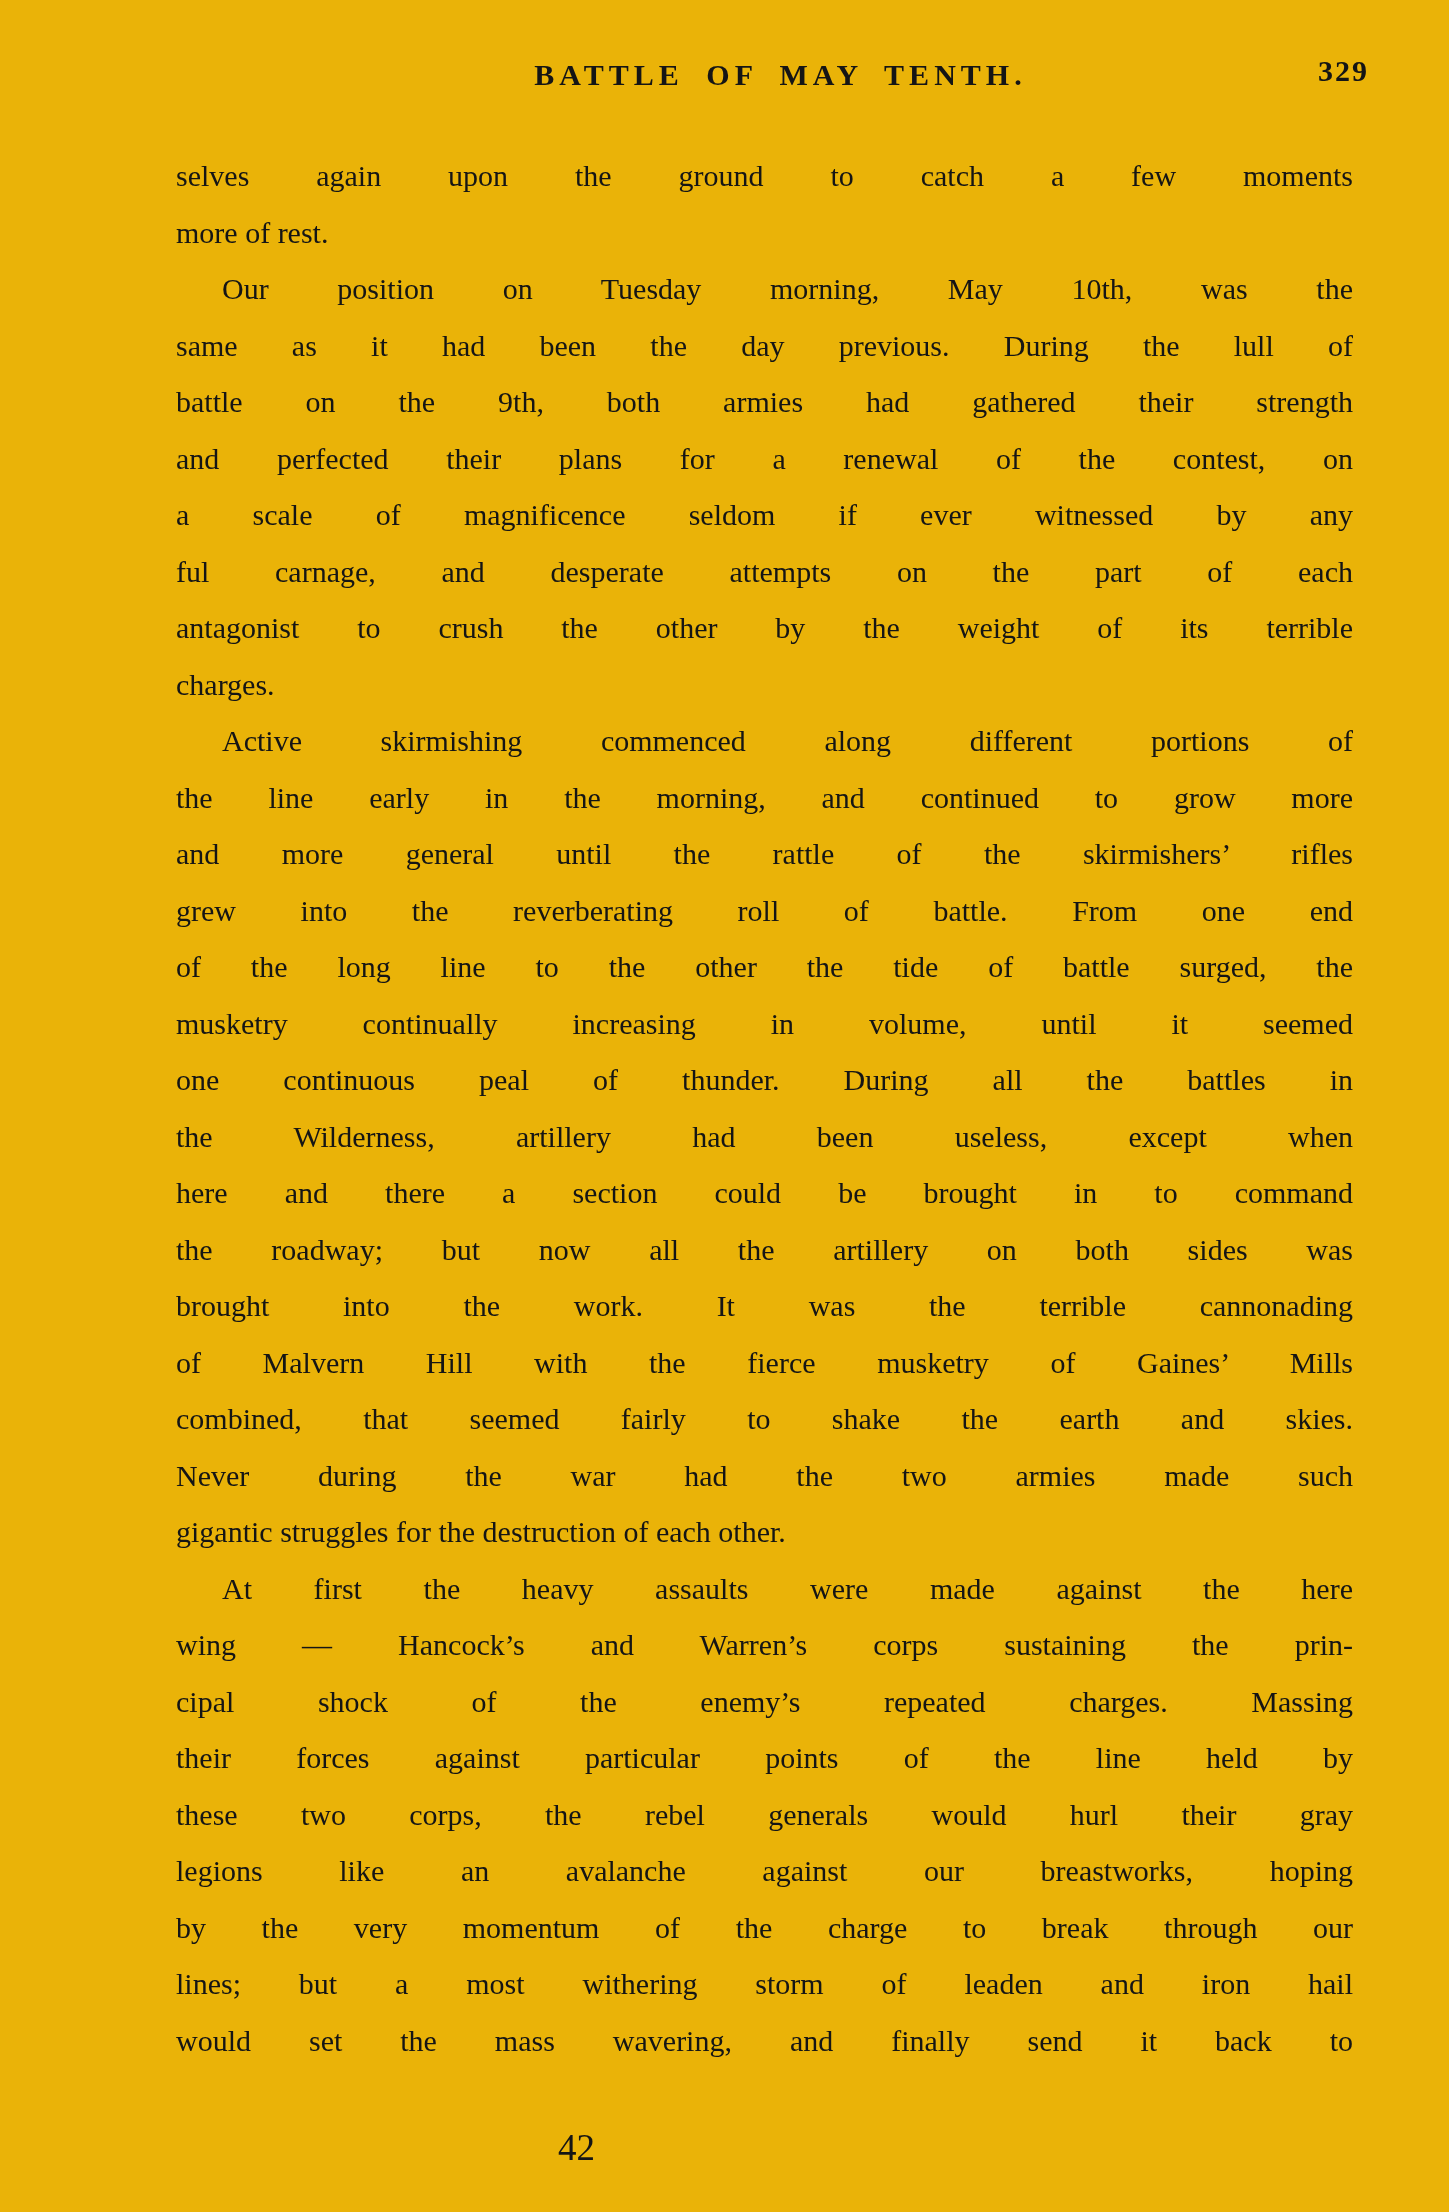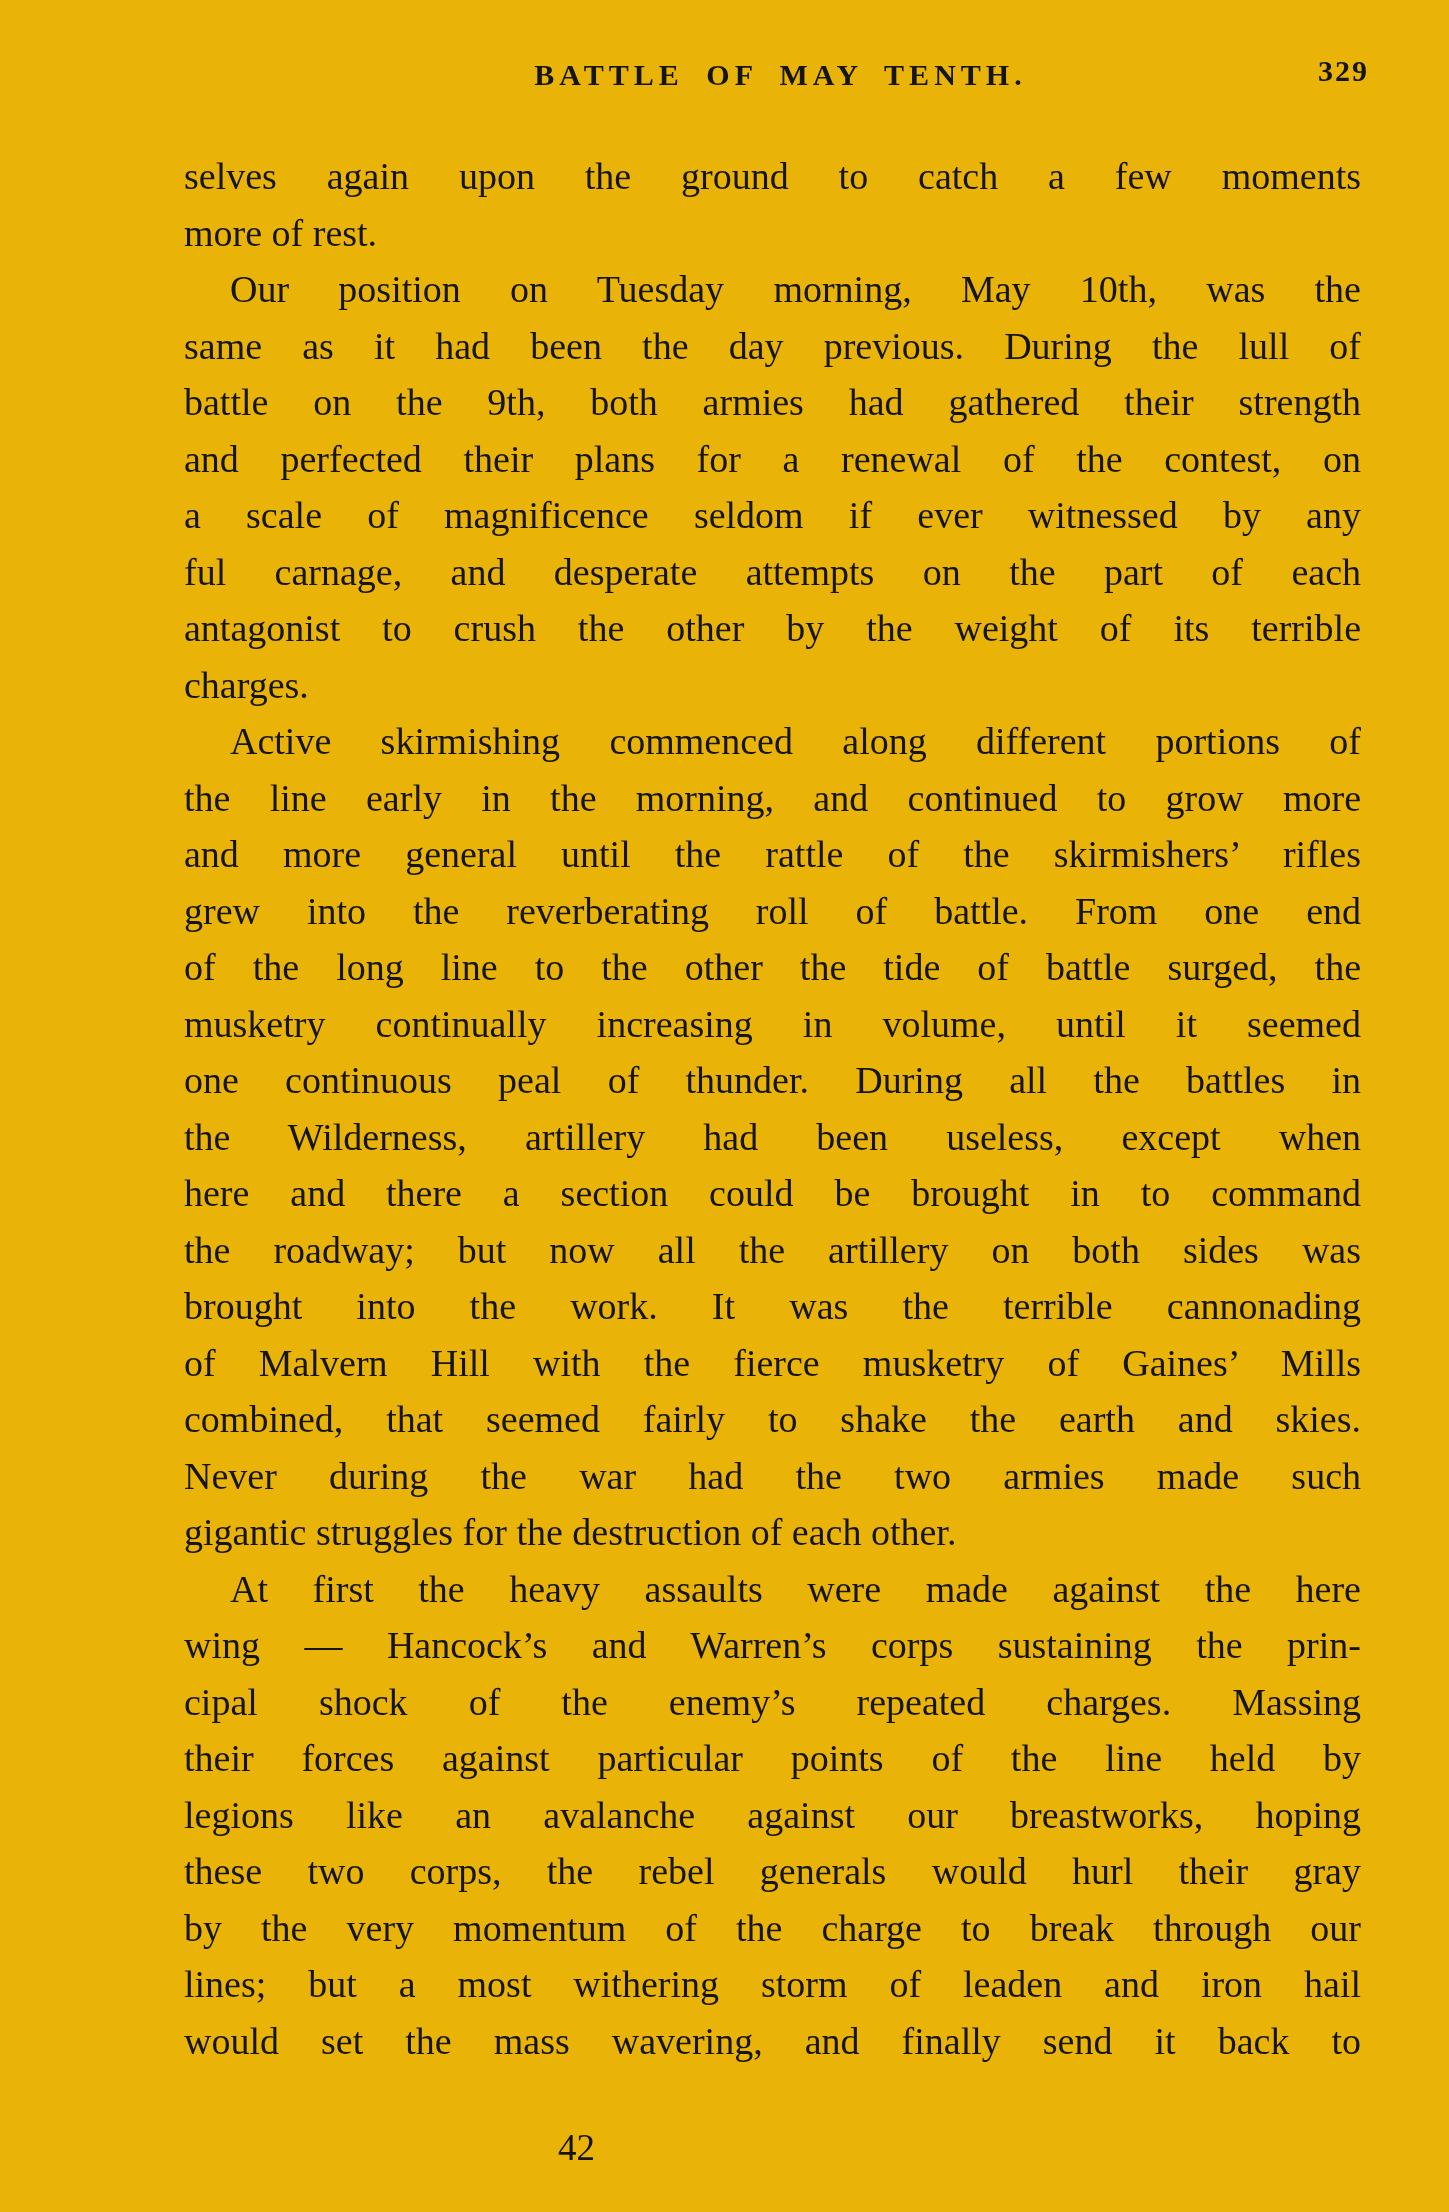--- a/index.html
+++ b/index.html
@@ -39,23 +39,23 @@
     position: absolute;
     right: 0;
     top: -4px;
     font-size: 30px;
     font-weight: bold;
     letter-spacing: 2px;
   }
   .page-body {
     position: absolute;
     top: 148px;
-    left: 184px;
+    left: 176px;
     width: 1177px;
-    font-size: 38px;
+    font-size: 30px;
     line-height: 56.5px;
   }
   .paragraph { margin: 0; padding: 0; }
   .line {
     white-space: normal;
     text-align: left;
   }
   .line.justified {
     text-align: justify;
     text-align-last: justify;
@@ -112,22 +112,22 @@
         <div class="line justified">of Malvern Hill with the fierce musketry of Gaines’ Mills</div>
         <div class="line justified">combined, that seemed fairly to shake the earth and skies.</div>
         <div class="line justified">Never during the war had the two armies made such</div>
         <div class="line">gigantic struggles for the destruction of each other.</div>
       </div>
       <div class="paragraph">
         <div class="line indent justified">At first the heavy assaults were made against the here</div>
         <div class="line justified">wing — Hancock’s and Warren’s corps sustaining the prin-</div>
         <div class="line justified">cipal shock of the enemy’s repeated charges.  Massing</div>
         <div class="line justified">their forces against particular points of the line held by</div>
+        <div class="line justified">these two corps, the rebel generals would hurl their gray</div>
         <div class="line justified">legions like an avalanche against our breastworks, hoping</div>
-        <div class="line justified">these two corps, the rebel generals would hurl their gray</div>
         <div class="line justified">by the very momentum of the charge to break through our</div>
         <div class="line justified">lines; but a most withering storm of leaden and iron hail</div>
         <div class="line justified">would set the mass wavering, and finally send it back to</div>
       </div>
     </div>
 
   <div class="signature-mark">42</div>
 
 </div>
 

